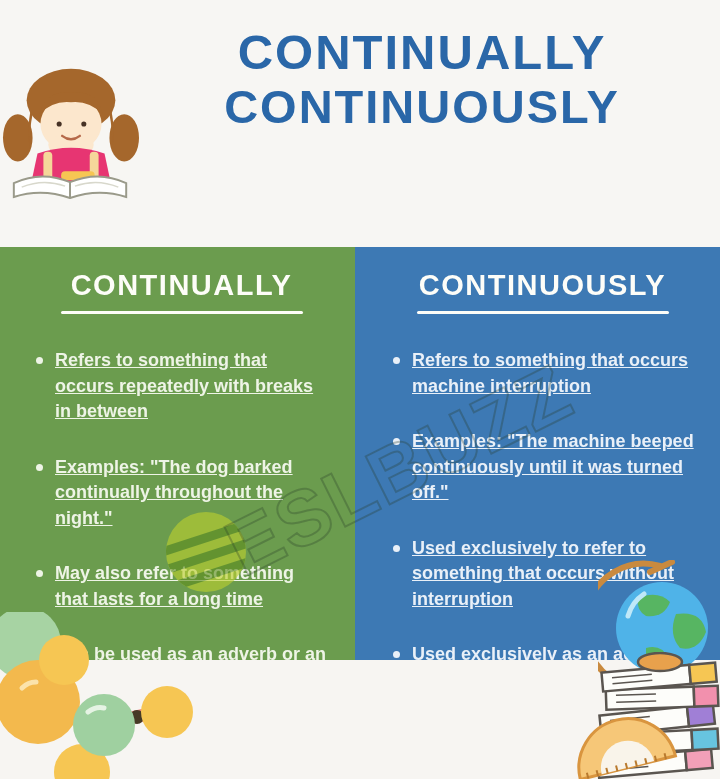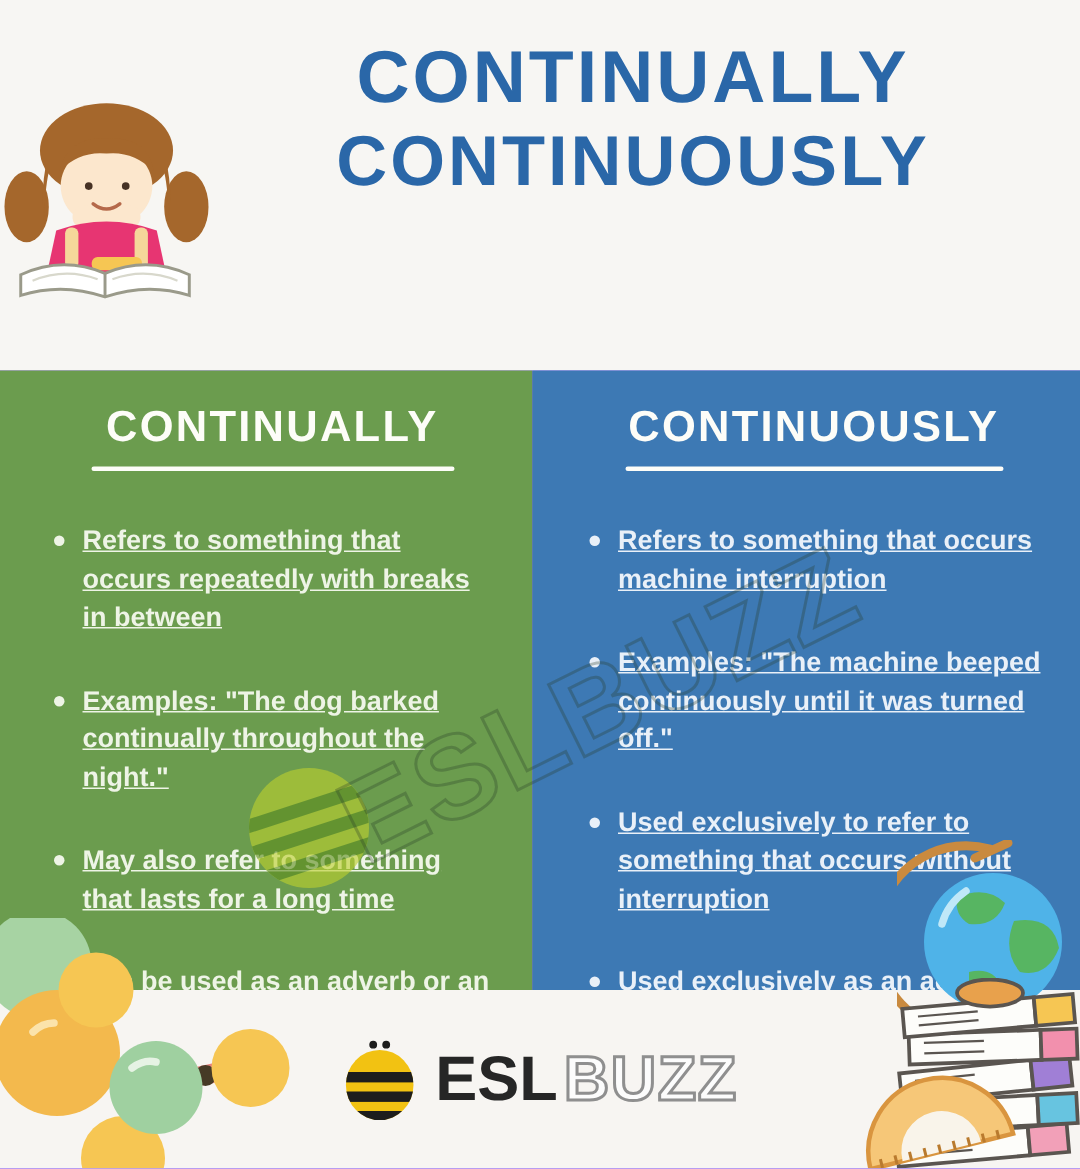--- a/index.html
+++ b/index.html
@@ -1,17 +1,17 @@
 <!DOCTYPE html>
 <html><head>
 <meta charset="utf-8">
 <style>
   html,body{margin:0;padding:0;}
   body{font-family:"Liberation Sans", sans-serif; background:#e9e9e9;}
-  .canvas{position:relative;width:720px;height:779px;margin:0 auto;overflow:hidden;background:#8b5cf6;}
+  .canvas{position:relative;width:720px;height:779px;margin:0 auto;overflow:hidden;background:#3b82f6;}
 
   
   .top-band{position:absolute;left:0;top:0;width:720px;height:247px;background:#f7f6f3;}
   .girl{position:absolute;left:2px;top:50px;width:138px;height:152px;}
   .title-block{position:absolute;left:130px;right:6px;top:26px;text-align:center;font-weight:bold;}
   .title-line1{font-size:49px;letter-spacing:2px;color:#2a67a8;line-height:1.1;}
   .title-vs{font-size:44px;letter-spacing:1px;color:#60a23f;line-height:1.2;}
   .title-line2{font-size:47px;letter-spacing:2px;color:#2a67a8;line-height:1.15;}
 
   
@@ -221,33 +221,14 @@
           <line x1="48" y1="47" x2="48" y2="53"></line>
         <line x1="58" y1="47" x2="58" y2="53"></line>
           <line x1="68" y1="47" x2="68" y2="53"></line>
         <line x1="78" y1="47" x2="78" y2="53"></line>
           <line x1="88" y1="47" x2="88" y2="53"></line>
         <line x1="98" y1="47" x2="98" y2="53"></line>
       </g>
     </g>
   </svg>
 
-  <div class="logo">
-    <svg class="logo-bee" viewBox="0 0 60 66">
-      <circle cx="24" cy="7" r="3" fill="#1d1d1d"></circle>
-      <circle cx="34" cy="7" r="3" fill="#1d1d1d"></circle>
-      <defs>
-          <clipPath id="beebody">
-            <ellipse cx="29" cy="38" rx="26" ry="27"></ellipse>
-          </clipPath>
-        </defs>
-      <ellipse cx="29" cy="38" rx="26" ry="27" fill="#f2c212"></ellipse>
-      <g clip-path="url(#beebody)">
-        <rect x="0" y="28" width="60" height="8" fill="#1d1d1d"></rect>
-        <rect x="0" y="43" width="60" height="8" fill="#1d1d1d"></rect>
-        <rect x="0" y="58" width="60" height="10" fill="#1d1d1d"></rect>
-      </g>
-    </svg>
-    <span class="logo-esl">ESL</span>
-    <span class="logo-buzz">BUZZ</span>
-  </div>
 
 </div>
 
 </body></html>

